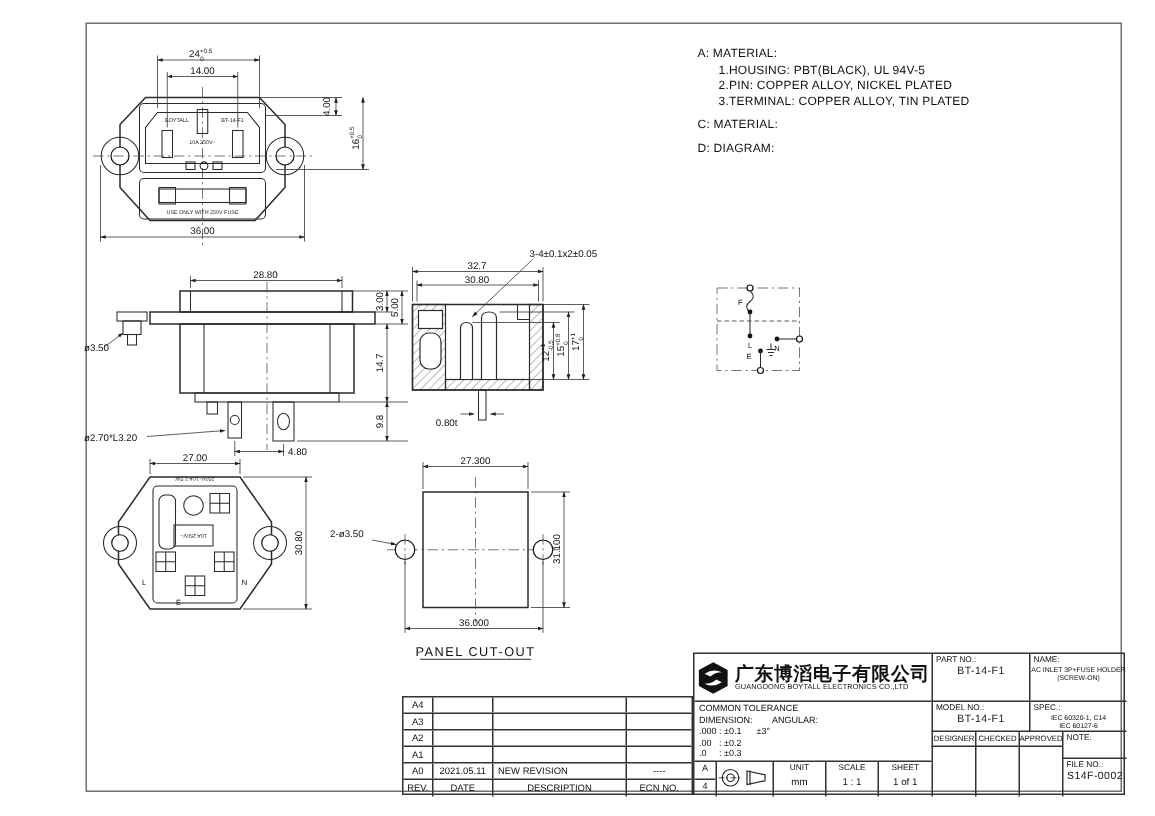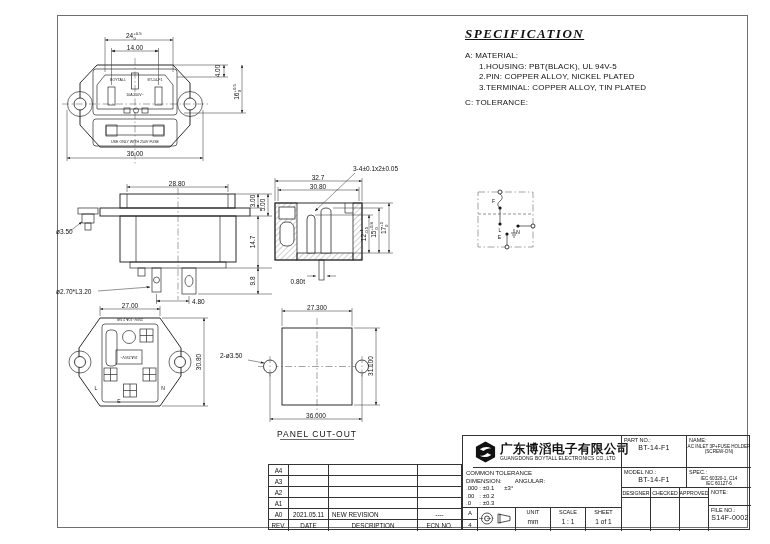--- a/index.html
+++ b/index.html
@@ -292,26 +292,26 @@
     <line class="o2" x1="44" y1="43" x2="44" y2="47"></line>
     <line class="o2" x1="41" y1="47" x2="47" y2="47"></line>
     <line class="o2" x1="42" y1="49" x2="46" y2="49"></line>
     <line class="o2" x1="43" y1="51" x2="45" y2="51"></line>
   </g>
   <text class="lbl" x="31" y="53" text-anchor="end">E</text>
 </g>
 </svg>
 
 <div class="spec">
-  <div class="spec-title">SPECIFICATION</div>
   <div class="sline sec">A: MATERIAL:</div>
   <div class="sline item">1.HOUSING: PBT(BLACK), UL 94V-5</div>
   <div class="sline item">2.PIN: COPPER ALLOY, NICKEL PLATED</div>
   <div class="sline item">3.TERMINAL: COPPER ALLOY, TIN PLATED</div>
-  <div class="sline sec">C: TOLERANCE:</div>
+  <div class="sline sec">C: MATERIAL:</div>
+  <div class="sline sec">D: DIAGRAM:</div>
 </div>
 
 <div class="rt">
   <div class="rt-row">
     <div class="c c1">A4</div>
     <div class="c c2"></div>
     <div class="c c3"></div>
     <div class="c c4"></div>
   </div>
   <div class="rt-row">
@@ -340,21 +340,21 @@
   </div>
   <div class="rt-row">
     <div class="c c1">REV.</div>
     <div class="c c2">DATE</div>
     <div class="c c3">DESCRIPTION</div>
     <div class="c c4">ECN NO.</div>
   </div>
 </div>
 
 <div class="tb">
-  <div class="cell nl co" style="left:10px;top:0;width:158px;height:32px;">
+  <div class="cell nl co" style="left:0;top:0;width:158px;height:32px;">
     <svg width="24" height="24" viewBox="0 0 24 24">
       <polygon points="12,1 22,6.5 22,17.5 12,23 2,17.5 2,6.5" fill="#111"></polygon>
       <path d="M6 9 q 6 -4 12 -1 q -5 0 -8 3 z" fill="#fff"></path>
       <path d="M18 15 q -6 4 -12 1 q 5 0 8 -3 z" fill="#fff"></path>
     </svg>
     <div>
       <div class="co-cn">广东博滔电子有限公司</div>
       <div class="co-en">GUANGDONG BOYTALL ELECTRONICS CO.,LTD</div>
     </div>
   </div>

